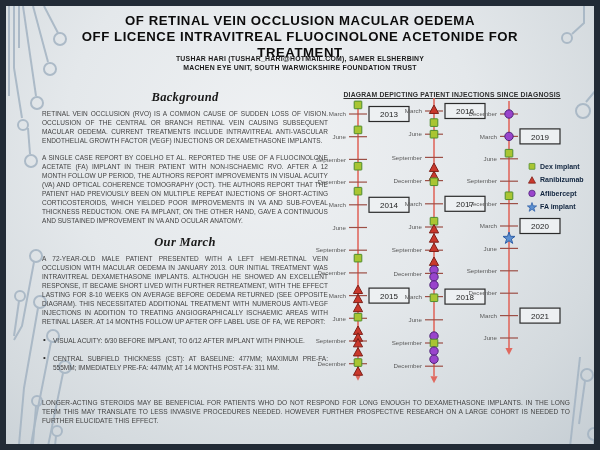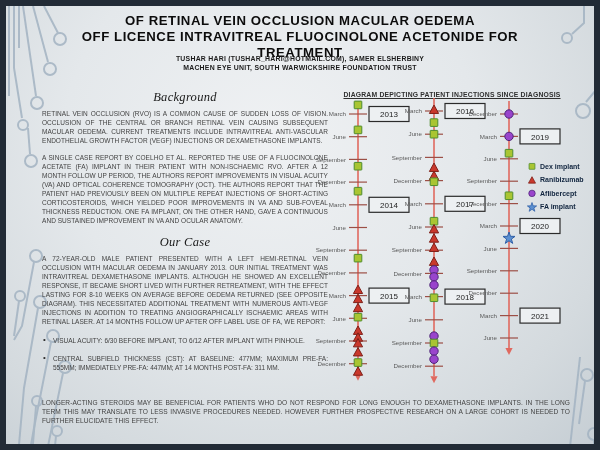--- a/index.html
+++ b/index.html
@@ -13,21 +13,21 @@
   }
   svg{font-family:"Liberation Sans", sans-serif;}
   .decor{position:absolute;left:0;top:0;width:600px;height:450px;pointer-events:none;}
   .overlay{position:absolute;left:0;top:0;width:600px;height:450px;}
   .titleblock{position:absolute;left:40px;top:7px;width:508px;text-align:center;}
   .titleblock .t{font-size:13.2px;font-weight:bold;color:#0c0c0c;letter-spacing:.55px;line-height:16px;}
   .authors{position:absolute;left:40px;top:48px;width:508px;text-align:center;}
   .authors div{font-size:6.9px;font-weight:bold;color:#1b1b1b;letter-spacing:.25px;line-height:9px;}
   .leftcol{position:absolute;left:36px;top:84px;width:286px;}
   h2.sect{
-    font-family:"Liberation Serif", serif;font-style:italic;font-weight:normal;
+    font-family:"Liberation Serif", serif;font-style:italic;font-weight:bold;
     font-size:12.5px;color:#181818;text-align:center;margin:0 0 4px 0;letter-spacing:.3px;
   }
   .leftcol p{font-size:6.5px;line-height:9px;text-align:justify;margin:0 0 8px 0;color:#424242;letter-spacing:.05px;}
   .leftcol h2.case{margin-top:10px;}
   ul.find{list-style:none;margin:10px 0 0 0;padding:0;}
   ul.find li{position:relative;font-size:6.5px;line-height:9px;text-align:justify;color:#424242;padding-left:11px;margin-bottom:9px;}
   ul.find li::before{content:"\2022";position:absolute;left:1px;top:-1px;font-size:8px;color:#2e2e2e;}
   .diagram-title{
     position:absolute;left:328px;top:85px;width:236px;text-align:center;
     font-size:6.8px;font-weight:bold;color:#303030;text-decoration:underline;letter-spacing:.2px;
@@ -91,21 +91,21 @@
   </div>
   <div class="authors">
     <div>TUSHAR HARI (TUSHAR_HARI@HOTMAIL.COM), SAMER ELSHERBINY</div>
     <div>MACHEN EYE UNIT, SOUTH WARWICKSHIRE FOUNDATION TRUST</div>
   </div>
 
   <div class="leftcol">
     <h2 class="sect">Background</h2>
     <p>RETINAL VEIN OCCLUSION (RVO) IS A COMMON CAUSE OF SUDDEN LOSS OF VISION. OCCLUSION OF THE CENTRAL OR BRANCH RETINAL VEIN CAUSING SUBSEQUENT MACULAR OEDEMA. CURRENT TREATMENTS INCLUDE INTRAVITREAL ANTI-VASCULAR ENDOTHELIAL GROWTH FACTOR (VEGF) INJECTIONS OR DEXAMETHASONE IMPLANTS.</p>
     <p>A SINGLE CASE REPORT BY COELHO ET AL. REPORTED THE USE OF A FLUOCINOLONE ACETATE (FA) IMPLANT IN THEIR PATIENT WITH NON-ISCHAEMIC RVO. AFTER A 12 MONTH FOLLOW UP PERIOD, THE AUTHORS REPORT IMPROVEMENTS IN VISUAL ACUITY (VA) AND OPTICAL COHERENCE TOMOGRAPHY (OCT). THE AUTHORS REPORT THAT THE PATIENT HAD PREVIOUSLY BEEN ON MULTIPLE REPEAT INJECTIONS OF SHORT-ACTING CORTICOSTEROIDS, WHICH YIELDED POOR IMPROVEMENTS IN VA AND SUB-FOVEAL THICKNESS REDUCTION. ONE FA IMPLANT, ON THE OTHER HAND, GAVE A CONTINUOUS AND SUSTAINED IMPROVEMENT IN VA AND OCULAR ANATOMY.</p>
-    <h2 class="sect case">Our Case</h2>
+    <h2 class="sect case">Our March</h2>
     <p>A 72-YEAR-OLD MALE PATIENT PRESENTED WITH A LEFT HEMI-RETINAL VEIN OCCLUSION WITH MACULAR OEDEMA IN JANUARY 2013. OUR INITIAL TREATMENT WAS INTRAVITREAL DEXAMETHASONE IMPLANTS. ALTHOUGH HE SHOWED AN EXCELLENT RESPONSE, IT BECAME SHORT LIVED WITH FURTHER RETREATMENT, WITH THE EFFECT LASTING FOR 8-10 WEEKS ON AVERAGE BEFORE OEDEMA RETURNED (SEE OPPOSITE DIAGRAM). THIS NECESSITATED ADDITIONAL TREATMENT WITH NUMEROUS ANTI-VEGF INJECTIONS IN ADDITION TO TREATING ANGIOGRAPHICALLY ISCHAEMIC AREAS WITH RETINAL LASER. AT 14 MONTHS FOLLOW UP AFTER OFF LABEL USE OF FA, WE REPORT:</p>
     <ul class="find">
       <li>VISUAL ACUITY: 6/30 BEFORE IMPLANT, TO 6/12 AFTER IMPLANT WITH PINHOLE.</li>
       <li>CENTRAL SUBFIELD THICKNESS (CST): AT BASELINE: 477MM; MAXIMUM PRE-FA: 555MM; IMMEDIATELY PRE-FA: 447MM; AT 14 MONTHS POST-FA: 311 MM.</li>
     </ul>
   </div>
 
   <div class="diagram-title">DIAGRAM DEPICTING PATIENT INJECTIONS SINCE DIAGNOSIS</div>
   <svg id="timelines-svg" class="overlay" viewBox="0 0 600 450">
       <g>

